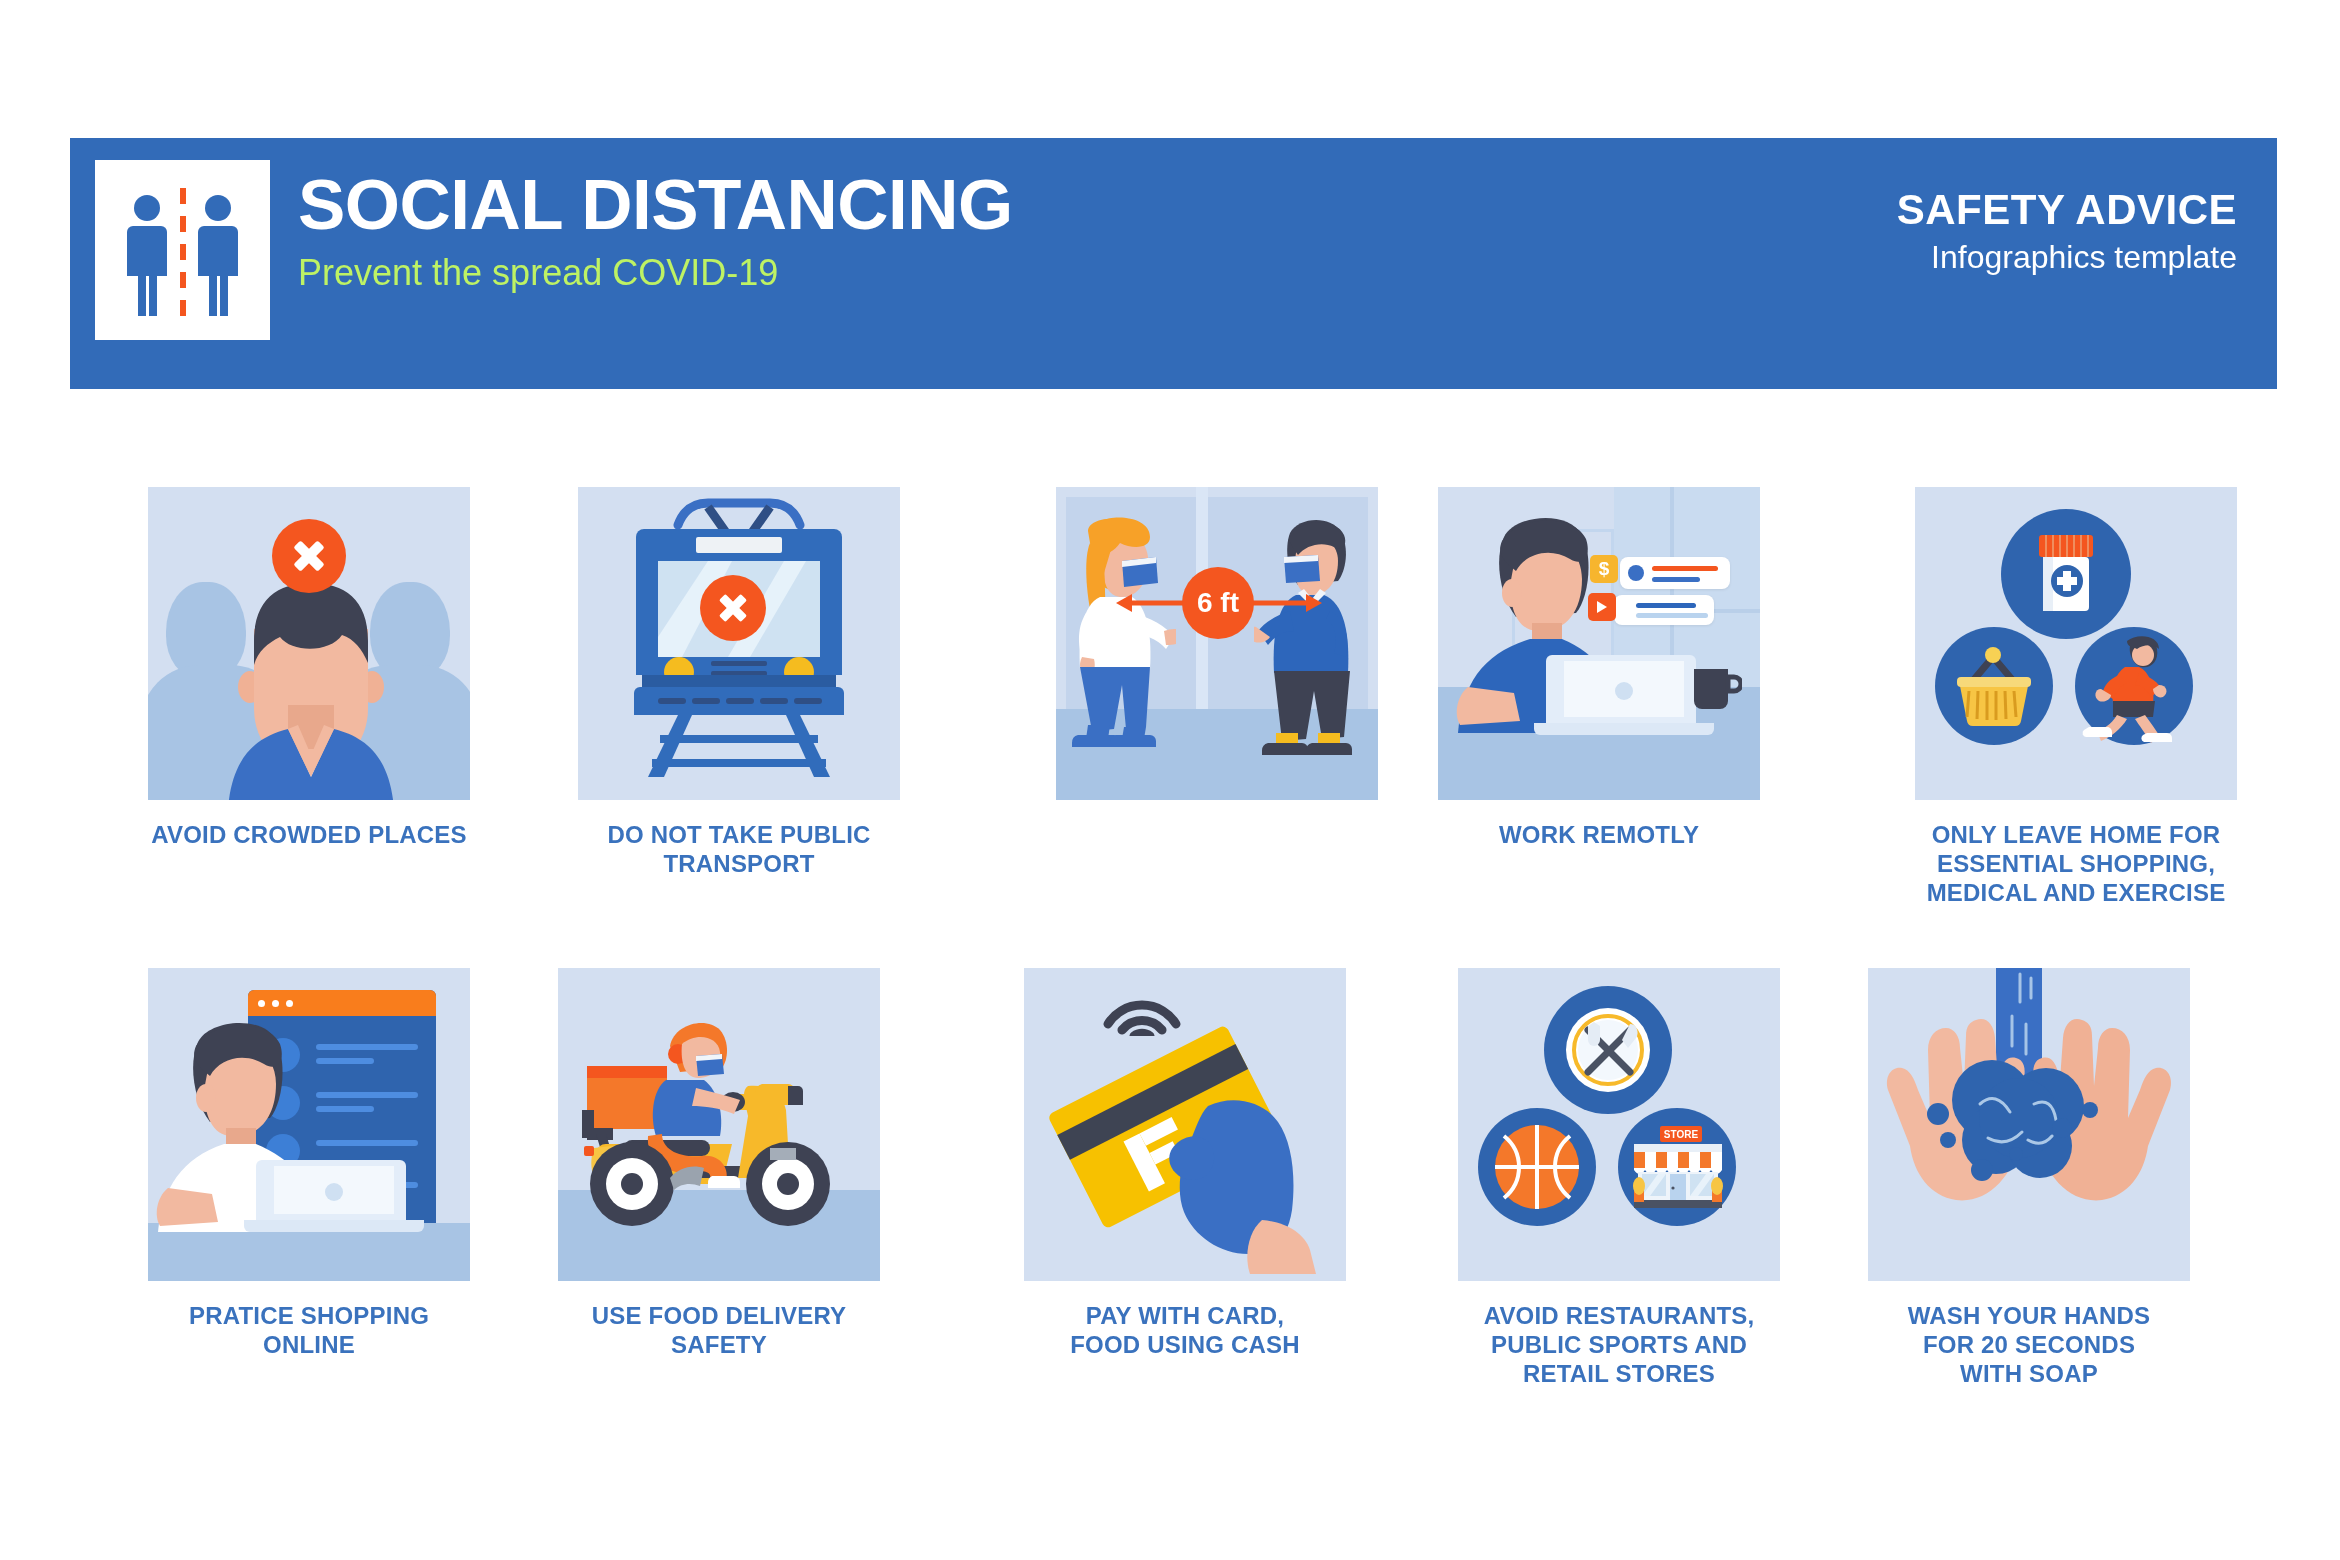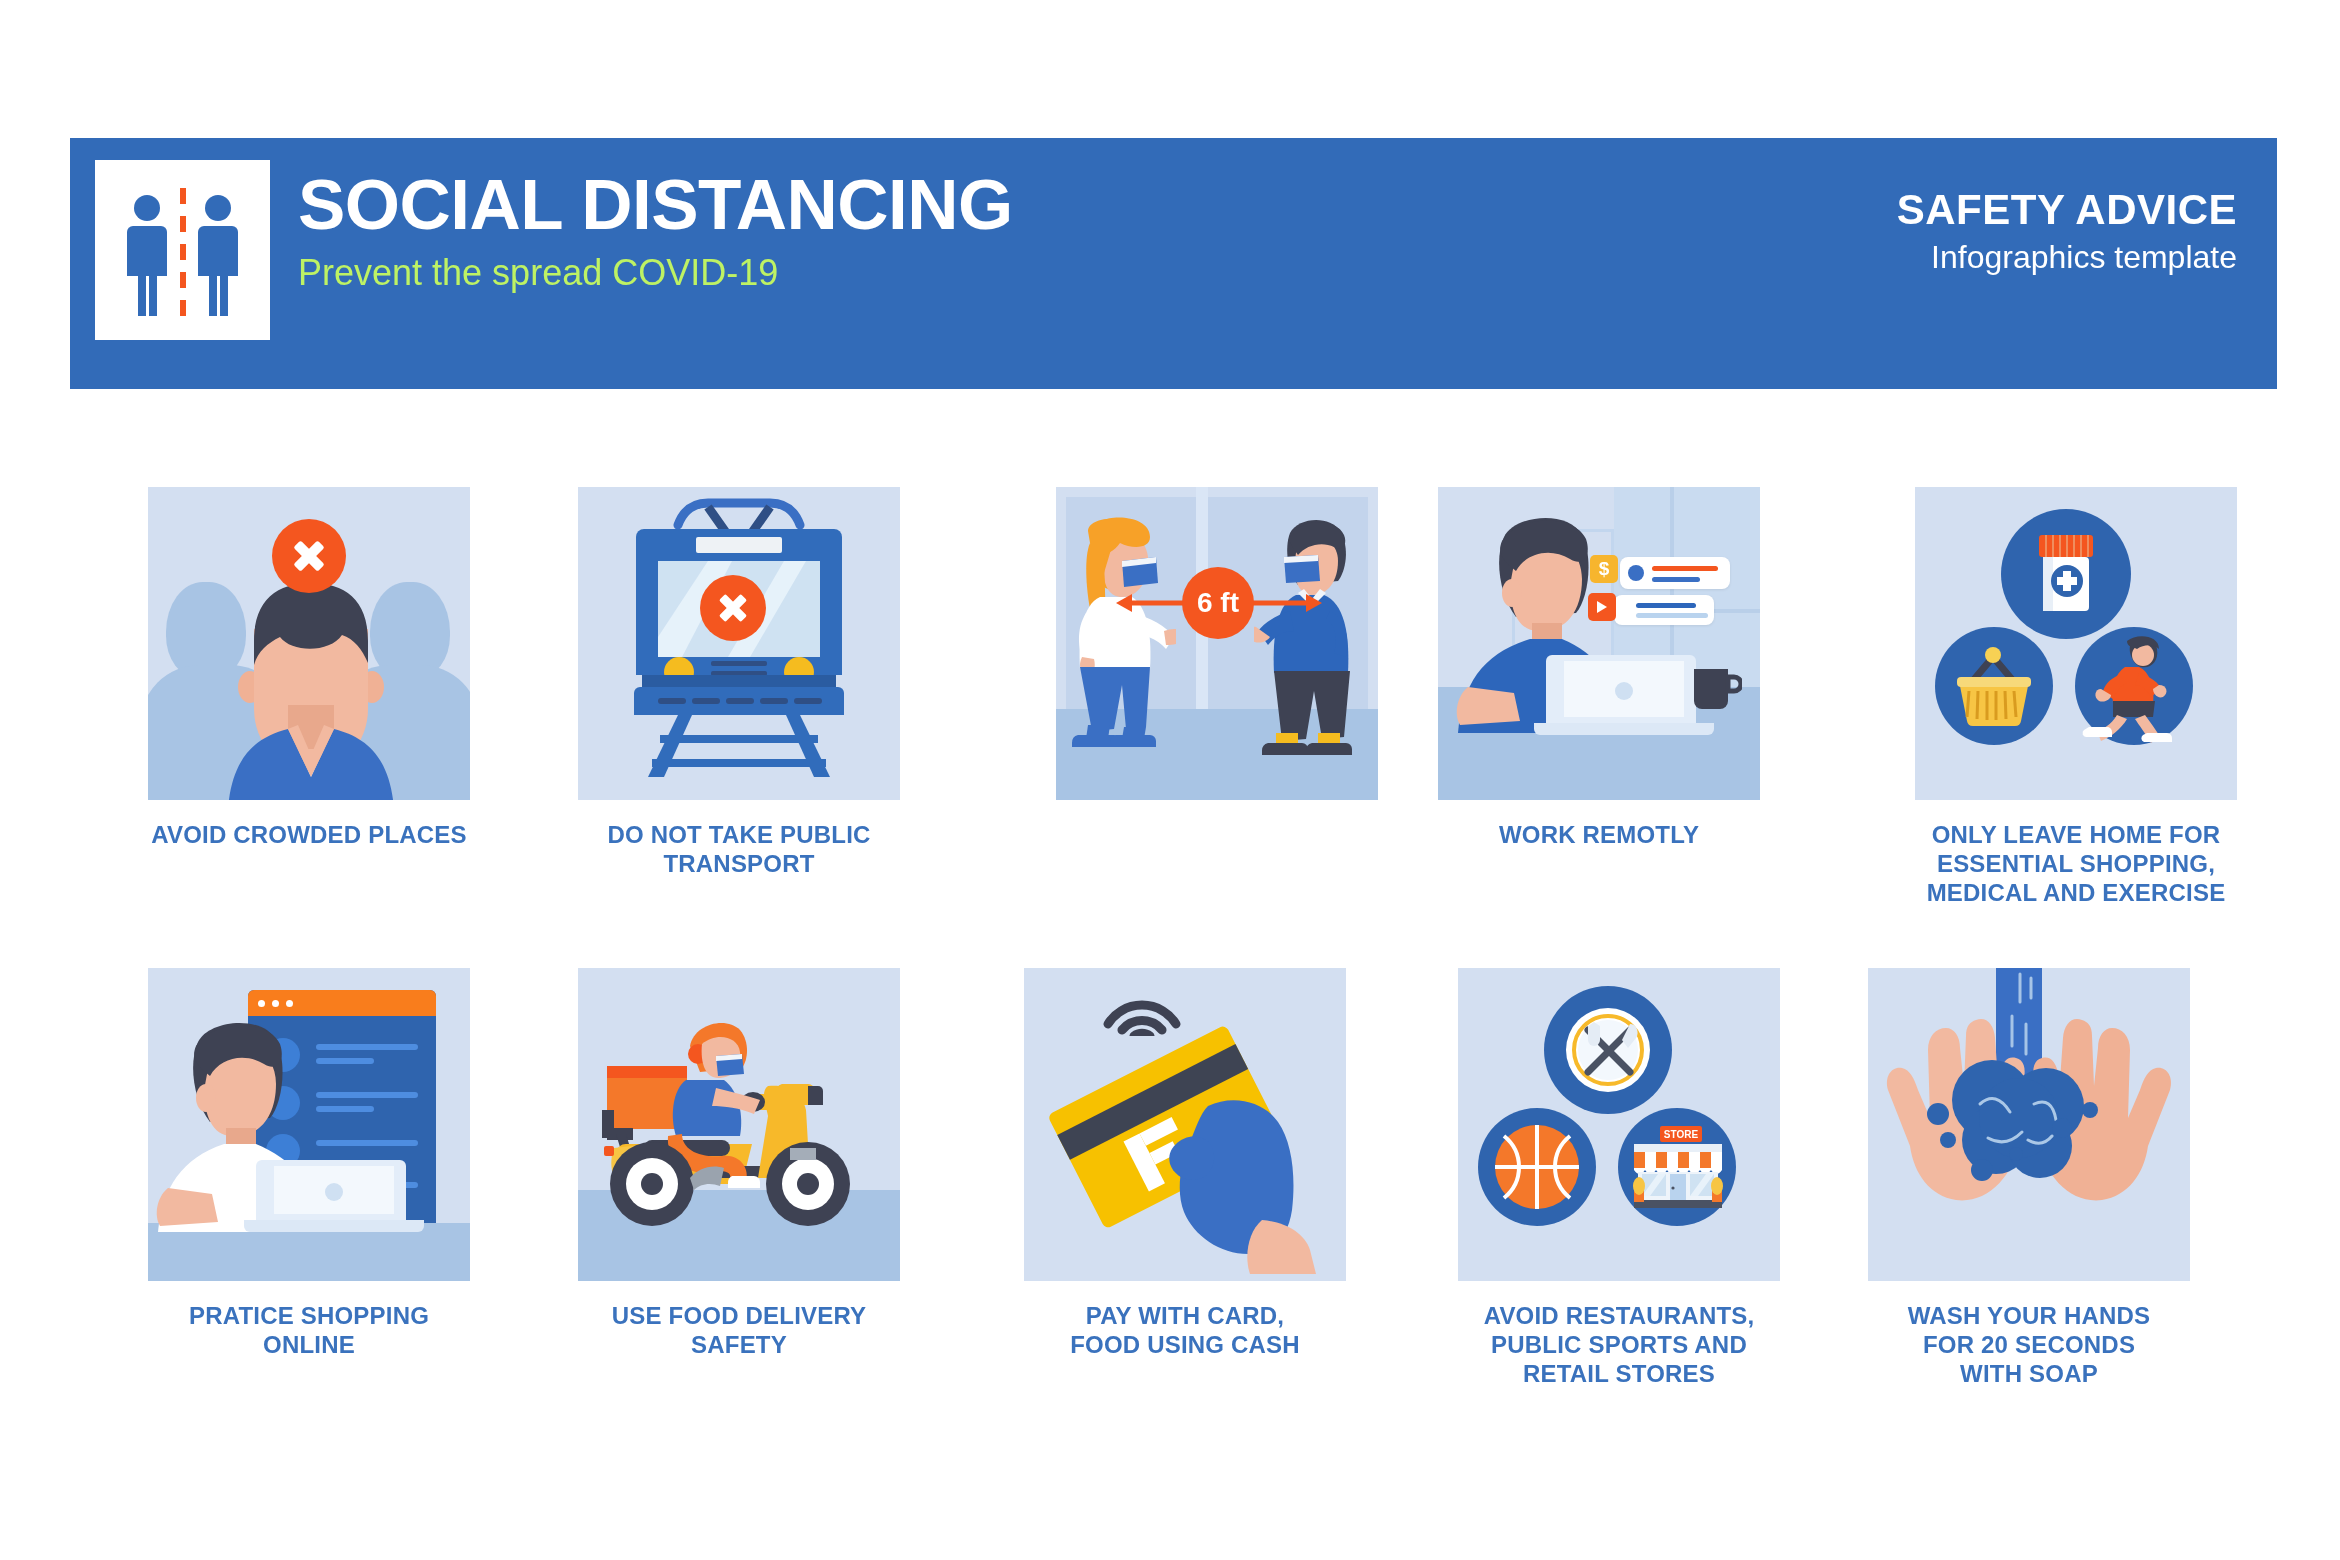--- a/index.html
+++ b/index.html
@@ -438,21 +438,21 @@
         <circle cx="90" cy="36" r="9" fill="#cfe0f2"></circle>
         <path d="M0 64 h180 v6 a6 6 0 0 1 -6 6 h-168 a6 6 0 0 1 -6 -6 z" fill="#dce8f6"></path>
       </svg>
     </div>
     <div class="caption">
       <div>PRATICE SHOPPING</div>
       <div>ONLINE</div>
     </div>
   </div>
 
-  <div class="cell" style="left:578px;top:968px;">
+  <div class="cell" style="left:558px;top:968px;">
     <div class="panel">
       <div class="abs floor" style="left:0;top:222px;width:322px;height:91px;background:#a8c4e4;"></div>
       <svg class="abs" style="left:12px;top:20px;" width="300" height="240" viewBox="0 0 300 240" aria-hidden="true">
 
         <path d="M22 78 h70 a5 5 0 0 1 5 5 v58 h-80 v-58 a5 5 0 0 1 5 -5 z" fill="#f4782a"></path>
         <rect x="17" y="78" width="80" height="12" fill="#f4561f"></rect>
         <path d="M17 140 h26 v12 h-26 z" fill="#3e4253"></path>
         <path d="M12 122 h12 v28 h-12 z" fill="#3e4253"></path>
 
         <path d="M36 146 l8 26 h-10 l-8 -26 z" fill="#3e4253"></path>

